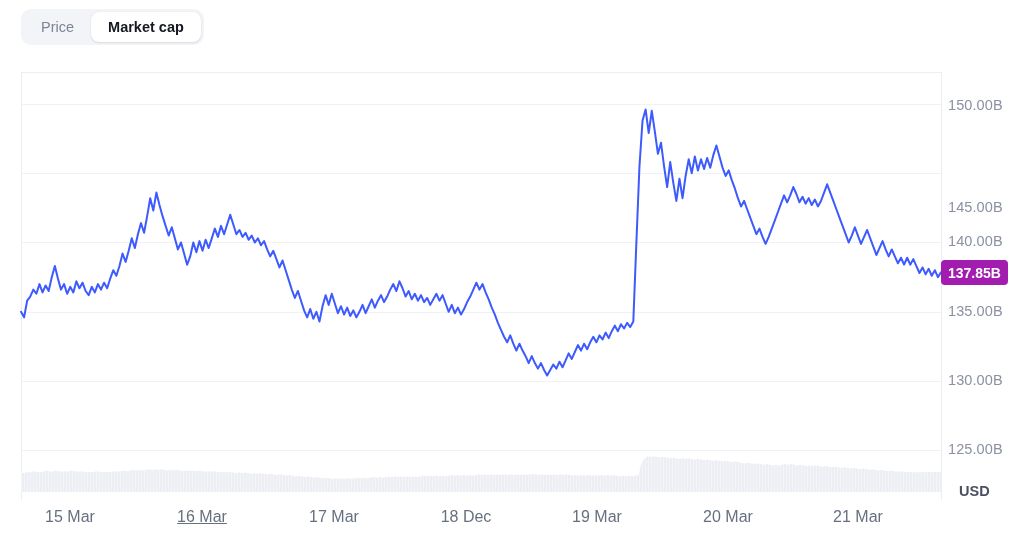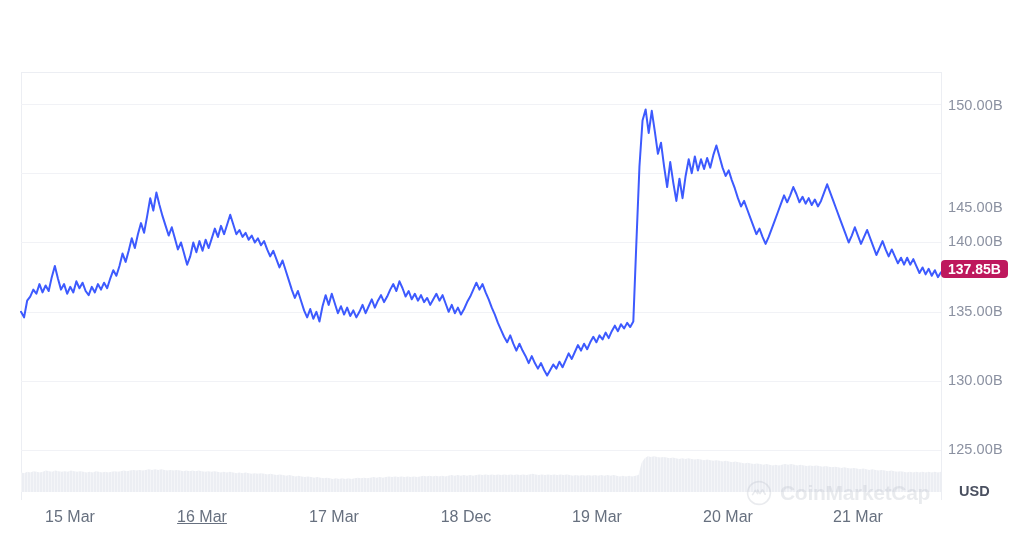--- a/index.html
+++ b/index.html
@@ -59,22 +59,22 @@
 
   .ylabel {
     position:absolute; left:948px; font-size:14.5px; color:#8b91a1;
     font-weight:400; letter-spacing:0.1px; white-space:nowrap;
   }
   .usd {
     position:absolute; left:959px; font-size:14.5px; color:#4a5060;
     font-weight:700; white-space:nowrap;
   }
   .badge {
-    position:absolute; left:941px; height:18px;
-    background:#be185d; border-radius:4px;
+    position:absolute; left:941px; height:25px;
+    background:#a21caf; border-radius:4px;
     display:flex; align-items:center; padding:0 7px;
     font-size:14px; font-weight:700; color:#ffffff; white-space:nowrap;
   }
   .xlabel {
     position:absolute; top:448px; font-size:16px; color:#67707f;
     transform:translateX(-50%); white-space:nowrap;
   }
 
   .watermark {
     position:absolute; left:746px; top:420px;
@@ -86,20 +86,24 @@
     letter-spacing:-0.3px; white-space:nowrap;
   }
 </style>
 </head>
 <body>
 
 <div id="app">
 
   <div class="toolbar">
 
+    <div class="seg-group">
+      <button class="seg">Price</button>
+      <button class="seg active">Market cap</button>
+    </div>
 
   </div>
 
   <div class="chart-wrap">
     <svg class="chart-svg" id="chart-svg" width="1032" height="492">
         <rect x="21" y="12" width="1" height="428" fill="#eceef3"></rect>
         <rect x="941" y="12" width="1" height="428" fill="#eceef3"></rect>
         <rect x="21" y="12" width="920" height="1" fill="#eceef3"></rect>
         <line x1="21" x2="941" y1="44.5" y2="44.5" stroke="#f1f2f6" stroke-width="1"></line>
         <line x1="21" x2="941" y1="113.5" y2="113.5" stroke="#f1f2f6" stroke-width="1"></line>
@@ -416,27 +420,20 @@
           <line x1="924.5" x2="924.5" y1="390" y2="432" stroke="#ffffff" stroke-width="0.8" opacity="0.55"></line>
           <line x1="927.5" x2="927.5" y1="390" y2="432" stroke="#ffffff" stroke-width="0.8" opacity="0.55"></line>
           <line x1="930.5" x2="930.5" y1="390" y2="432" stroke="#ffffff" stroke-width="0.8" opacity="0.55"></line>
           <line x1="933.5" x2="933.5" y1="390" y2="432" stroke="#ffffff" stroke-width="0.8" opacity="0.55"></line>
           <line x1="936.5" x2="936.5" y1="390" y2="432" stroke="#ffffff" stroke-width="0.8" opacity="0.55"></line>
           <line x1="939.5" x2="939.5" y1="390" y2="432" stroke="#ffffff" stroke-width="0.8" opacity="0.55"></line>
         </g>
         <path d="M 21.00 251.80 L 24.08 257.35 L 27.15 240.71 L 30.23 236.55 L 33.31 229.62 L 36.38 233.78 L 39.46 224.08 L 42.54 232.40 L 45.62 225.47 L 48.69 231.01 L 51.77 217.15 L 54.85 206.06 L 57.92 218.53 L 61.00 229.62 L 64.08 224.08 L 67.15 233.78 L 70.23 226.85 L 73.31 232.40 L 76.38 221.31 L 79.46 228.24 L 82.54 222.69 L 85.62 231.01 L 88.69 235.17 L 91.77 226.85 L 94.85 232.40 L 97.92 224.08 L 101.00 229.62 L 104.08 222.69 L 107.15 228.24 L 110.23 218.53 L 113.31 210.22 L 116.38 215.76 L 119.46 206.06 L 122.54 193.58 L 125.62 201.90 L 128.69 190.81 L 131.77 178.34 L 134.85 188.04 L 137.92 174.18 L 141.00 163.09 L 144.08 172.79 L 147.15 156.16 L 150.23 138.14 L 153.31 150.61 L 156.38 132.59 L 159.46 145.07 L 162.54 156.16 L 165.62 165.86 L 168.69 175.56 L 171.77 167.25 L 174.85 178.34 L 177.92 189.43 L 181.00 182.50 L 184.08 193.58 L 187.15 204.67 L 190.23 196.36 L 193.31 182.50 L 196.38 192.20 L 199.46 181.11 L 202.54 190.81 L 205.62 179.72 L 208.69 188.04 L 211.77 178.34 L 214.85 168.63 L 217.92 176.95 L 221.00 165.86 L 224.08 174.18 L 227.15 164.48 L 230.23 154.77 L 233.31 164.48 L 236.38 174.18 L 239.46 170.02 L 242.54 176.95 L 245.62 172.79 L 248.69 179.72 L 251.77 175.56 L 254.85 182.50 L 257.92 178.34 L 261.00 185.27 L 264.08 181.11 L 267.15 189.43 L 270.23 196.36 L 273.31 190.81 L 276.38 199.13 L 279.46 207.45 L 282.54 200.51 L 285.62 210.22 L 288.69 219.92 L 291.77 229.62 L 294.85 237.94 L 297.92 231.01 L 301.00 240.71 L 304.08 250.42 L 307.15 257.35 L 310.23 249.03 L 313.31 258.73 L 316.38 251.80 L 319.46 261.50 L 322.54 246.26 L 325.62 235.17 L 328.69 244.87 L 331.77 233.78 L 334.85 243.49 L 337.92 253.19 L 341.00 246.26 L 344.08 254.57 L 347.15 247.64 L 350.23 255.96 L 353.31 250.42 L 356.38 257.35 L 359.46 251.80 L 362.54 244.87 L 365.62 253.19 L 368.69 246.26 L 371.77 239.33 L 374.85 247.64 L 377.92 240.71 L 381.00 235.17 L 384.08 242.10 L 387.15 236.55 L 390.23 229.62 L 393.31 224.08 L 396.38 231.01 L 399.46 221.31 L 402.54 228.24 L 405.62 236.55 L 408.69 231.01 L 411.77 239.33 L 414.85 233.78 L 417.92 240.71 L 421.00 235.17 L 424.08 242.10 L 427.15 237.94 L 430.23 244.87 L 433.31 239.33 L 436.38 233.78 L 439.46 240.71 L 442.54 235.17 L 445.62 243.49 L 448.69 251.80 L 451.77 244.87 L 454.85 253.19 L 457.92 247.64 L 461.00 254.57 L 464.08 249.03 L 467.15 242.10 L 470.23 236.55 L 473.31 229.62 L 476.38 222.69 L 479.46 229.62 L 482.54 224.08 L 485.62 232.40 L 488.69 239.33 L 491.77 247.64 L 494.85 254.57 L 497.92 262.89 L 501.00 269.82 L 504.08 276.75 L 507.15 282.30 L 510.23 275.37 L 513.31 283.68 L 516.38 290.61 L 519.46 283.68 L 522.54 290.61 L 525.62 296.16 L 528.69 303.09 L 531.77 296.16 L 534.85 303.09 L 537.92 308.63 L 541.00 303.09 L 544.08 310.02 L 547.15 315.56 L 550.23 310.02 L 553.31 304.48 L 556.38 308.63 L 559.46 301.70 L 562.54 307.25 L 565.62 300.32 L 568.69 293.39 L 571.77 298.93 L 574.85 292.00 L 577.92 285.07 L 581.00 290.61 L 584.08 283.68 L 587.15 289.23 L 590.23 282.30 L 593.31 276.75 L 596.38 282.30 L 599.46 275.37 L 602.54 279.52 L 605.62 272.59 L 608.69 278.14 L 611.77 271.21 L 614.85 265.66 L 617.92 271.21 L 621.00 264.28 L 624.08 268.44 L 627.15 262.89 L 630.23 267.05 L 633.31 261.50 L 636.38 182.50 L 639.46 106.26 L 642.54 60.51 L 645.62 49.43 L 648.69 72.99 L 651.77 50.81 L 654.85 71.60 L 657.92 93.78 L 661.00 82.69 L 664.08 106.26 L 667.15 127.05 L 670.23 102.10 L 673.31 122.89 L 676.38 140.91 L 679.46 118.73 L 682.54 138.14 L 685.62 115.96 L 688.69 99.33 L 691.77 113.19 L 694.85 96.55 L 697.92 110.42 L 701.00 99.33 L 704.08 109.03 L 707.15 97.94 L 710.23 107.64 L 713.31 95.17 L 716.38 85.47 L 719.46 96.55 L 722.54 107.64 L 725.62 115.96 L 728.69 110.42 L 731.77 120.12 L 734.85 128.44 L 737.92 138.14 L 741.00 146.46 L 744.08 140.91 L 747.15 149.23 L 750.23 157.54 L 753.31 165.86 L 756.38 174.18 L 759.46 168.63 L 762.54 176.95 L 765.62 183.88 L 768.69 176.95 L 771.77 168.63 L 774.85 160.32 L 777.92 152.00 L 781.00 143.68 L 784.08 135.37 L 787.15 142.30 L 790.23 135.37 L 793.31 127.05 L 796.38 133.98 L 799.46 142.30 L 802.54 136.75 L 805.62 143.68 L 808.69 138.14 L 811.77 145.07 L 814.85 139.52 L 817.92 146.46 L 821.00 140.91 L 824.08 132.59 L 827.15 124.28 L 830.23 132.59 L 833.31 140.91 L 836.38 149.23 L 839.46 157.54 L 842.54 165.86 L 845.62 174.18 L 848.69 182.50 L 851.77 175.56 L 854.85 167.25 L 857.92 175.56 L 861.00 183.88 L 864.08 176.95 L 867.15 170.02 L 870.23 178.34 L 873.31 186.65 L 876.38 194.97 L 879.46 188.04 L 882.54 181.11 L 885.62 189.43 L 888.69 196.36 L 891.77 189.43 L 894.85 196.36 L 897.92 203.29 L 901.00 197.74 L 904.08 204.67 L 907.15 197.74 L 910.23 204.67 L 913.31 199.13 L 916.38 206.06 L 919.46 212.99 L 922.54 207.45 L 925.62 214.38 L 928.69 208.83 L 931.77 215.76 L 934.85 210.22 L 937.92 217.15 L 941.00 212.30" fill="none" stroke="#3d5afe" stroke-width="2" stroke-linejoin="round" stroke-linecap="round"></path>
       </svg>
 
-    <div class="watermark">
-      <svg width="26" height="26" viewBox="0 0 26 26">
-        <circle cx="13" cy="13" r="11.4" fill="none" stroke="#b9bec9" stroke-width="1.6"></circle>
-        <path d="M6.6 14.6 L9.3 10.4 L11.6 13.6 L11.6 10.0 L14.0 13.6 L16.4 9.8 L19.2 14.2" fill="none" stroke="#b9bec9" stroke-width="1.7" stroke-linejoin="round" stroke-linecap="round"></path>
-      </svg>
-      <div class="wm-text">CoinMarketCap</div>
-    </div>
 
     <div id="y-labels">
         <div class="ylabel" style="top: 37px; text-align: right;">150.00B</div>
         <div class="ylabel" style="top: 104.188px; margin-top: 35px;">145.00B</div>
         <div class="ylabel" style="top: 173.495px;">140.00B</div>
         <div class="ylabel" style="top: 242.802px;">135.00B</div>
         <div class="ylabel" style="top: 312.109px;">130.00B</div>
         <div class="ylabel" style="top: 381.416px;">125.00B</div>
       </div>
     <div id="x-labels">

